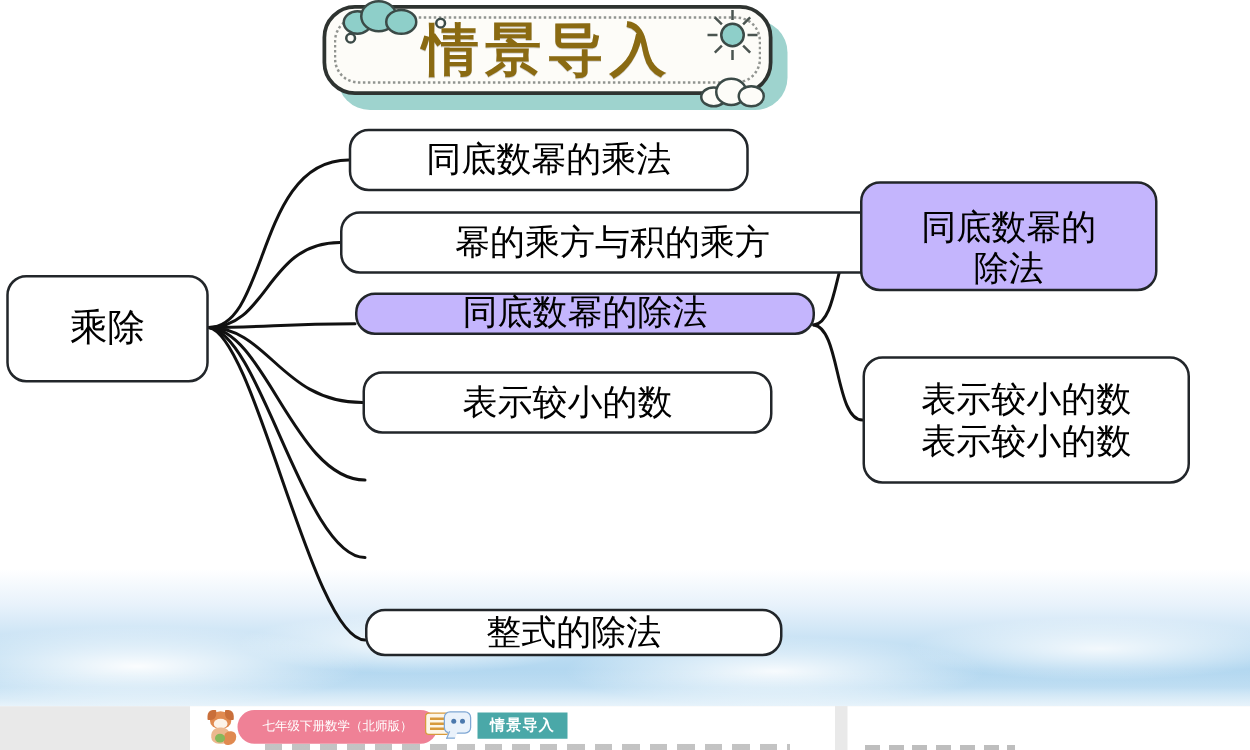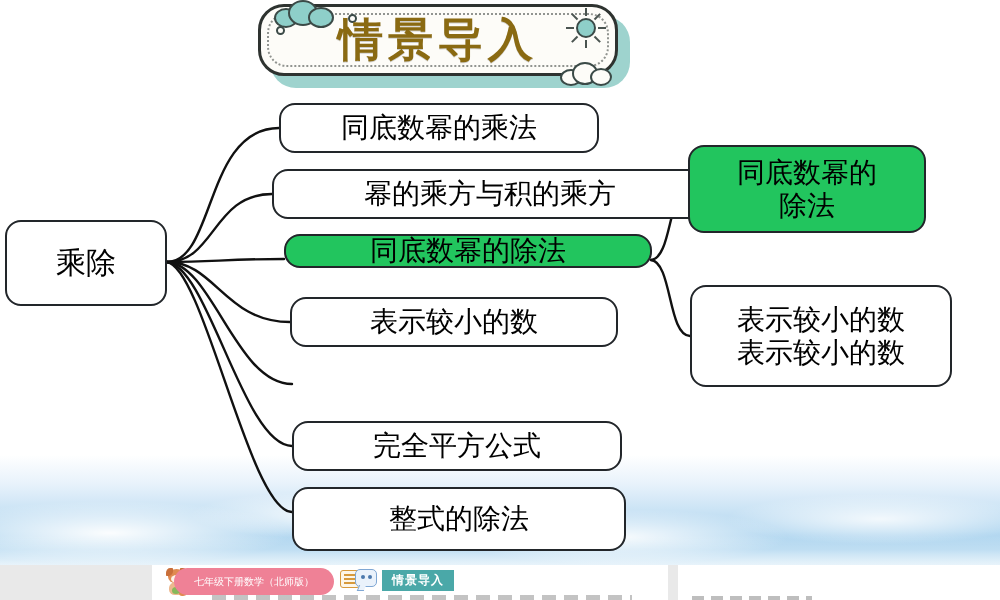--- a/index.html
+++ b/index.html
@@ -73,21 +73,21 @@
   
   #map{position:absolute;left:0;top:0;width:1000px;height:560px;}
   #links{position:absolute;left:0;top:0;width:1000px;height:560px;}
   .node{
     position:absolute;box-sizing:border-box;
     background:#ffffff;border:2.5px solid #22262a;border-radius:16px;
     display:flex;align-items:center;justify-content:center;text-align:center;
     font-family:"DejaVu Sans","Liberation Sans",sans-serif;
     color:#000;line-height:1.18;font-size:28px;
   }
-  .node.green{background:#22c55e;}
+  .node.green{background:#c4b5fd;align-items:flex-end;}
   .node .l{display:block;}
 </style>
 </head>
 <body>
 
 <div id="sky"></div>
 
 <div id="banner">
   <div class="shadow"></div>
   <div class="plate"></div>
@@ -153,25 +153,22 @@
 
   <div class="node green" style="left:284px;top:234px;width:368px;height:34px;">
     <span>同底数幂的除法</span>
   </div>
 
   <div class="node" style="left:290px;top:297px;width:328px;height:50px;">
     <span>表示较小的数</span>
   </div>
 
 
-  <div class="node" style="left:292px;top:421px;width:330px;height:50px;">
-    <span>完全平方公式</span>
-  </div>
-
-  <div class="node" style="left:292px;top:487px;width:334px;height:64px;">
+
+  <div class="node" style="left:292px;top:487px;width:334px;height:38px;">
     <span>整式的除法</span>
   </div>
 
   <div class="node green" style="left:688px;top:145px;width:238px;height:88px;">
     <div>
       <span class="l">同底数幂的</span>
       <span class="l">除法</span>
     </div>
   </div>
 
@@ -197,21 +194,21 @@
       <div style="position:absolute;left:7px;top:7px;width:11px;height:8px;background:#fdf3e8;
                   border-radius:50%;"></div>
       <div style="position:absolute;left:5px;top:14px;width:15px;height:13px;background:#ecb88e;
                   border-radius:45% 45% 40% 40%;"></div>
       <div style="position:absolute;left:15px;top:17px;width:10px;height:11px;background:#e08a50;
                   border-radius:50% 40% 60% 30%;"></div>
       <div style="position:absolute;left:8px;top:19px;width:8px;height:7px;background:#86b85a;
                   border-radius:50%;"></div>
     </div>
 
-    <div style="position:absolute;left:22px;top:3px;width:160px;height:27px;
+    <div style="position:absolute;left:38px;top:3px;width:160px;height:27px;
                 background:#ef8196;border-radius:14px;color:#fff;font-size:10px;
                 display:flex;align-items:center;justify-content:center;text-align:center;
                 line-height:1.15;padding:0 6px;box-sizing:border-box;
                 font-family:'DejaVu Sans','Liberation Sans',sans-serif;">
       <span>七年级下册数学（北师版）</span>
     </div>
 
     <div style="position:absolute;left:188px;top:4px;width:40px;height:24px;">
       <div style="position:absolute;left:0;top:1px;width:20px;height:18px;background:#fdf6e8;
                   border:1.6px solid #d79a3c;border-radius:3px;box-sizing:border-box;"></div>

